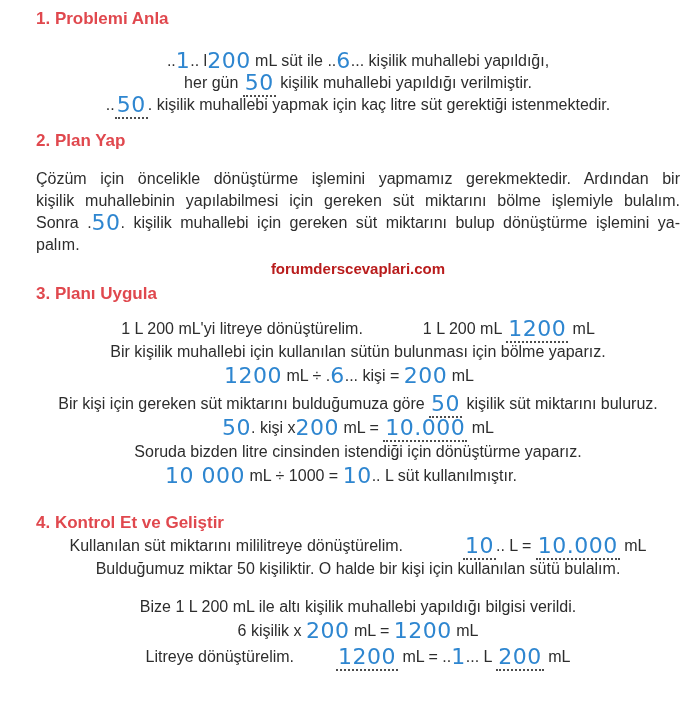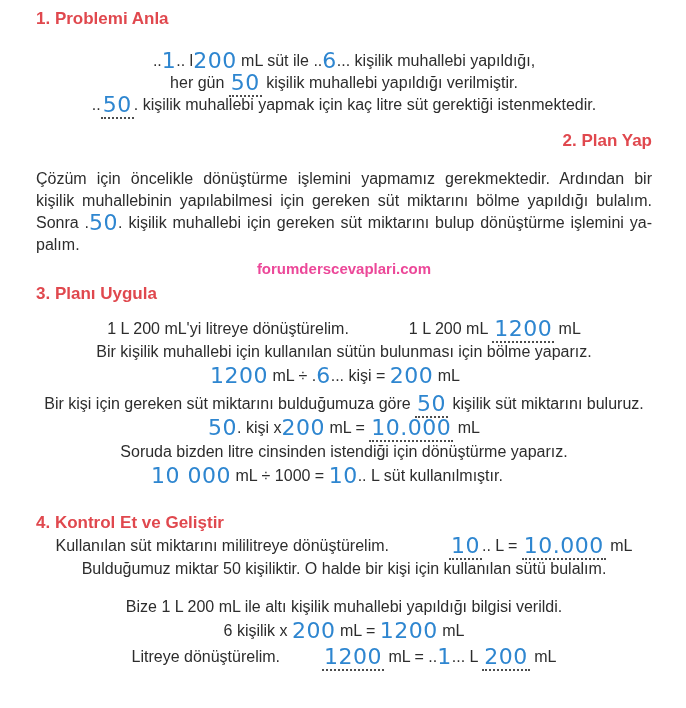--- a/index.html
+++ b/index.html
@@ -1,20 +1,20 @@
 <!DOCTYPE html>
 <html><head>
 <meta charset="utf-8">
 <style>
   html,body { margin:0; padding:0; background:#ffffff; }
   .page {
     position:relative;
     width:686px; height:708px;
     box-sizing:border-box;
-    padding:8px 34px 0 36px;
+    padding:8px 6px 0 36px;
     background:#ffffff;
     font-family:"Liberation Sans", sans-serif;
     color:#2d2d2d;
     overflow:hidden;
   }
   .sec-title {
     color:#e0484e;
     font-weight:700;
     font-size:17px;
     line-height:22px;
@@ -40,28 +40,28 @@
     font-size:22px;
     line-height:20px;
     vertical-align:-2px;
     letter-spacing:0.5px;
   }
   .ud { border-bottom:2px dotted #4d4d4d; padding:0 2px; }
   .gap { display:inline-block; height:1px; }
   .watermark {
     font-size:15px;
     font-weight:700;
-    color:#ec4899;
+    color:#b91c1c;
     text-align:center;
     line-height:18px;
     margin-top:4px;
   }
   
   .mt-s1-body { margin-top:20px; }
-  .mt-h2     { margin-top:14px;text-align:right; }
+  .mt-h2     { margin-top:14px; }
   .mt-para   { margin-top:16px; }
   .mt-h3     { margin-top:5px; }
   .mt-s3-l1  { margin-top:12px; }
   .mt-4      { margin-top:4px; }
   .mt-h4     { margin-top:23px; }
   .mt-s4-l1  { }
   .mt-s4-b2  { margin-top:16px; }
   .out-2  { margin-left:-34px; }
   .out-18 { margin-left:-18px; }
   .lh24 { line-height:24px; }
@@ -74,21 +74,21 @@
   <div>
     <div class="sec-title">1. Problemi Anla</div>
     <div class="line mt-s1-body"><span class="seg">..</span><span class="ans">1</span><span class="seg">.. l</span><span class="ans">200</span><span class="seg"> mL süt ile ..</span><span class="ans">6</span><span class="seg">... kişilik muhallebi yapıldığı,</span></div>
     <div class="line"><span class="seg">her gün </span><span class="ans ud">50</span><span class="seg"> kişilik muhallebi yapıldığı verilmiştir.</span></div>
     <div class="line"><span class="seg">..</span><span class="ans ud">50</span><span class="seg">. kişilik muhallebi yapmak için kaç litre süt gerektiği istenmektedir.</span></div>
   </div>
 
   <div>
     <div class="sec-title mt-h2">2. Plan Yap</div>
     <div class="line just mt-para"><span class="seg">Çözüm için öncelikle dönüştürme işlemini yapmamız gerekmektedir. Ardından bir</span></div>
-    <div class="line just"><span class="seg">kişilik muhallebinin yapılabilmesi için gereken süt miktarını bölme yapıldığı bulalım.</span></div>
+    <div class="line just"><span class="seg">kişilik muhallebinin yapılabilmesi için gereken süt miktarını bölme işlemiyle bulalım.</span></div>
     <div class="line just"><span class="seg">Sonra .</span><span class="ans">50</span><span class="seg">. kişilik muhallebi için gereken süt miktarını bulup dönüştürme işlemini ya-</span></div>
     <div class="line noj"><span class="seg">palım.</span></div>
   </div>
 
   <div class="watermark">forumderscevaplari.com</div>
 
   <div>
     <div class="sec-title mt-h3">3. Planı Uygula</div>
     <div class="line lh24 mt-s3-l1"><span class="seg">1 L 200 mL'yi litreye dönüştürelim.</span><span class="gap" style="width: 60px;"></span><span class="seg">1 L 200 mL </span><span class="ans ud">1200</span><span class="seg"> mL</span></div>
     <div class="line"><span class="seg">Bir kişilik muhallebi için kullanılan sütün bulunması için bölme yaparız.</span></div>

